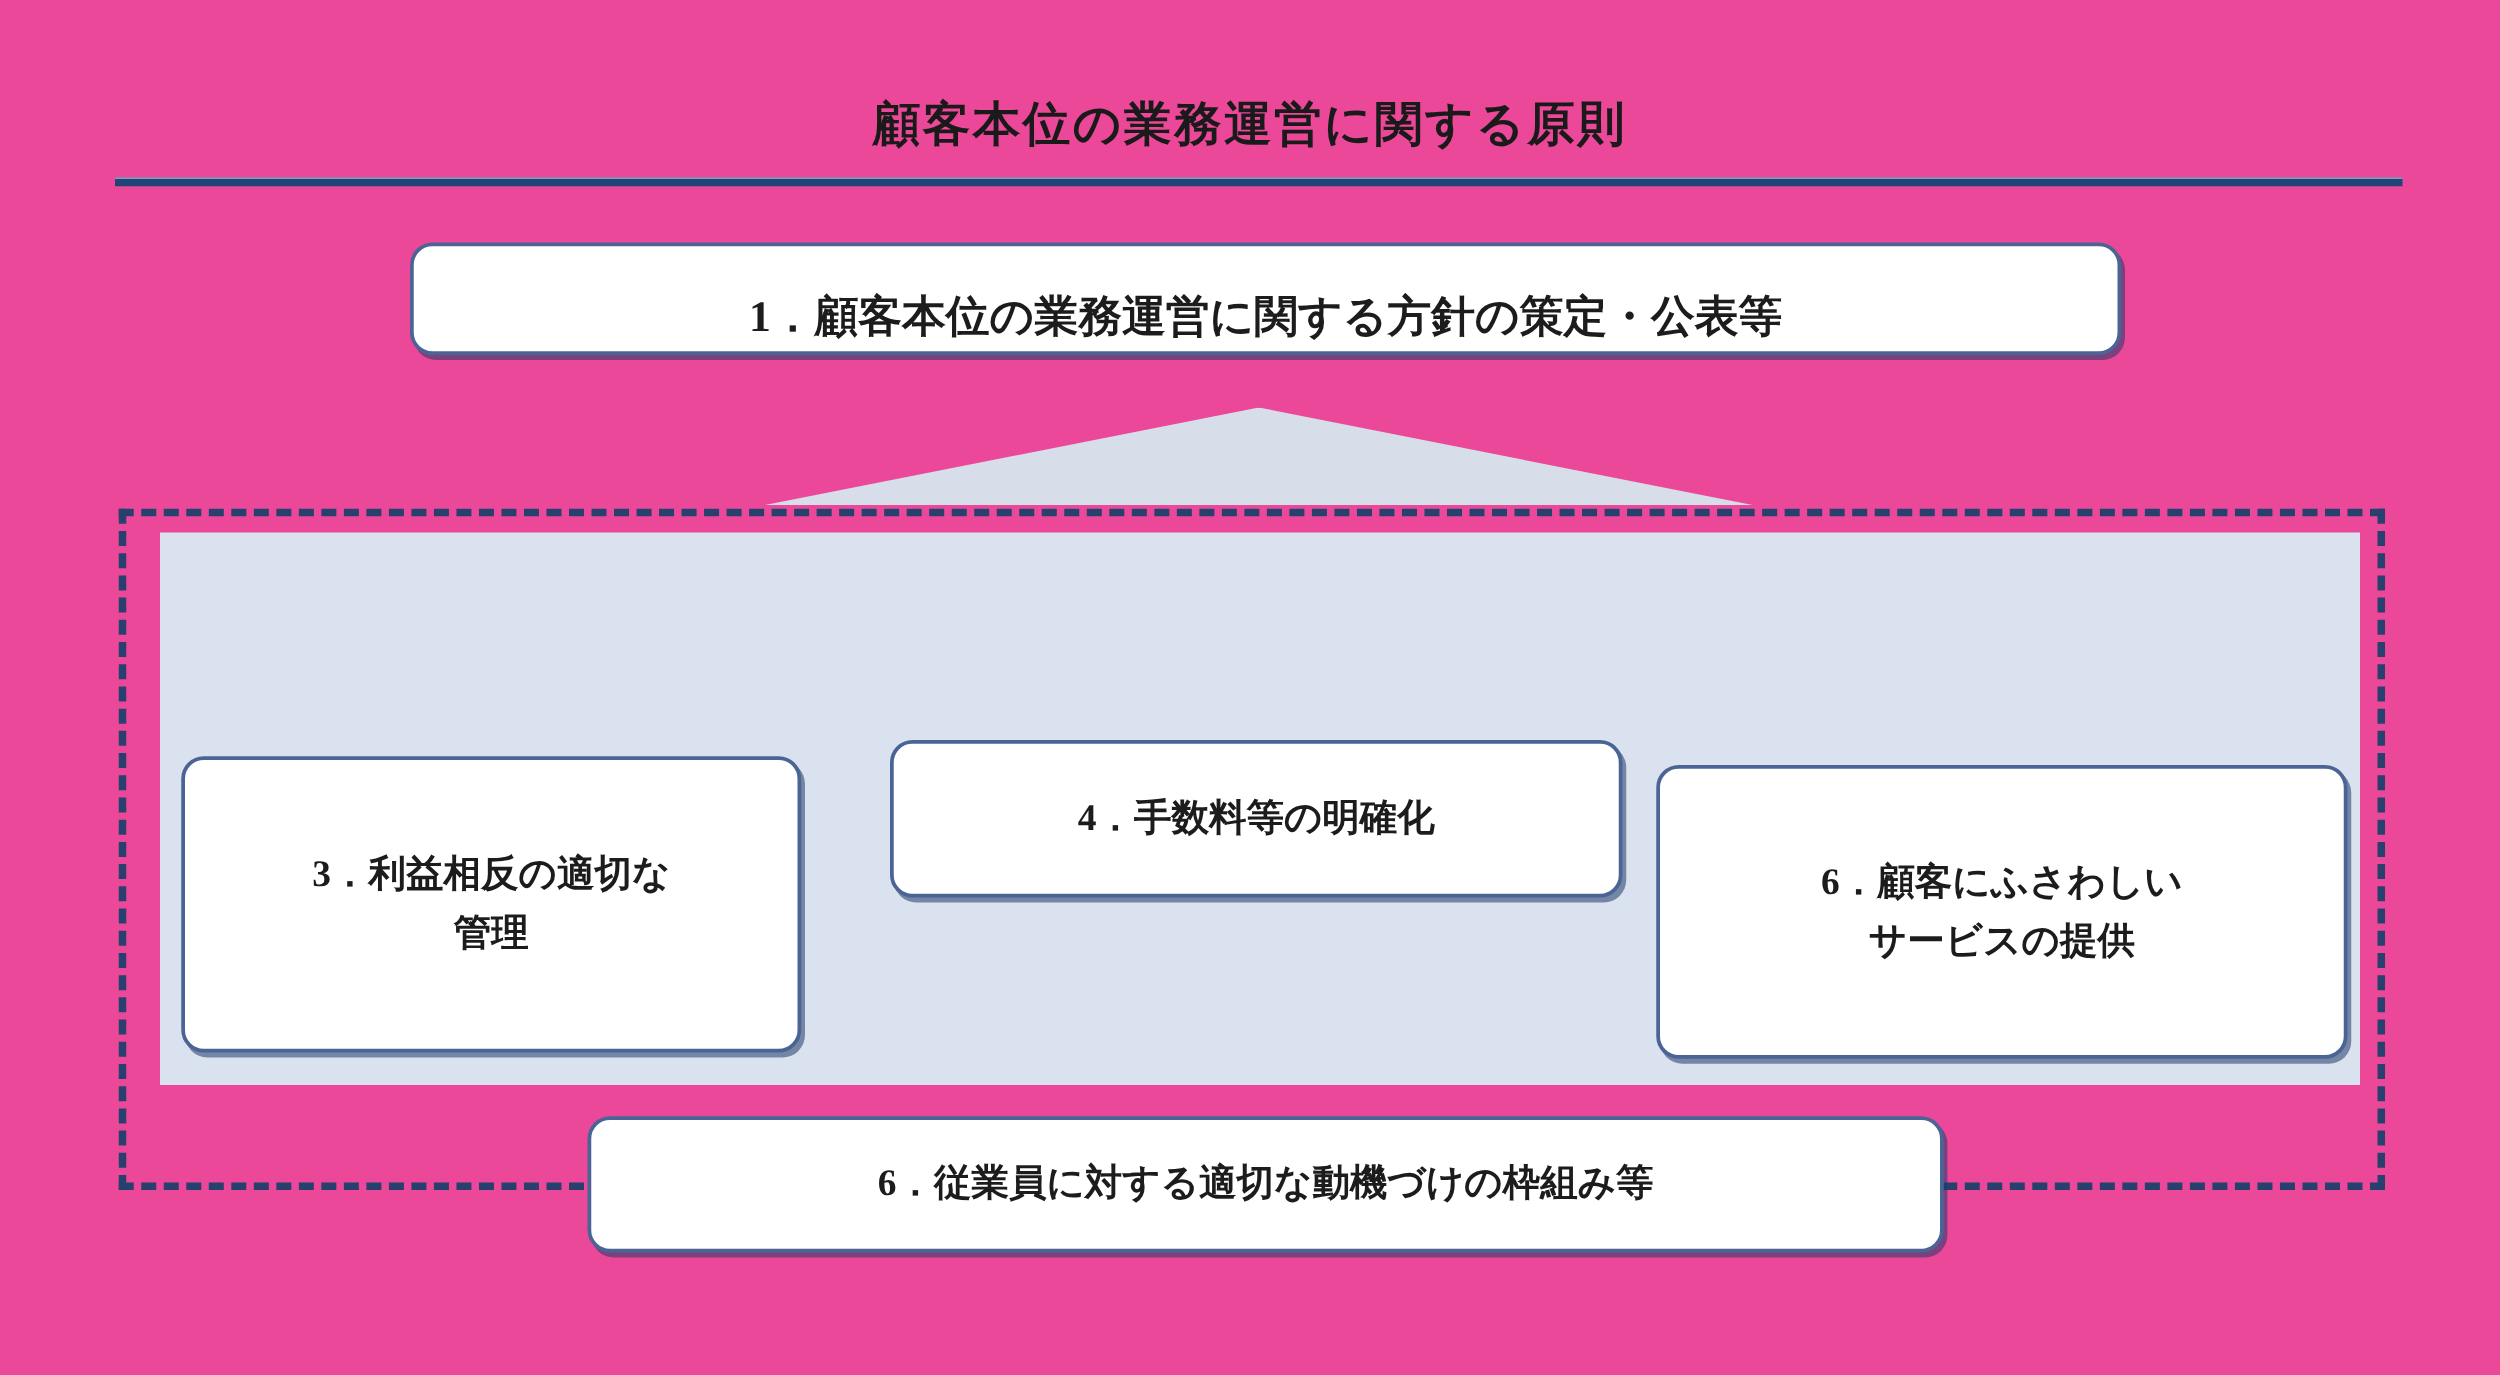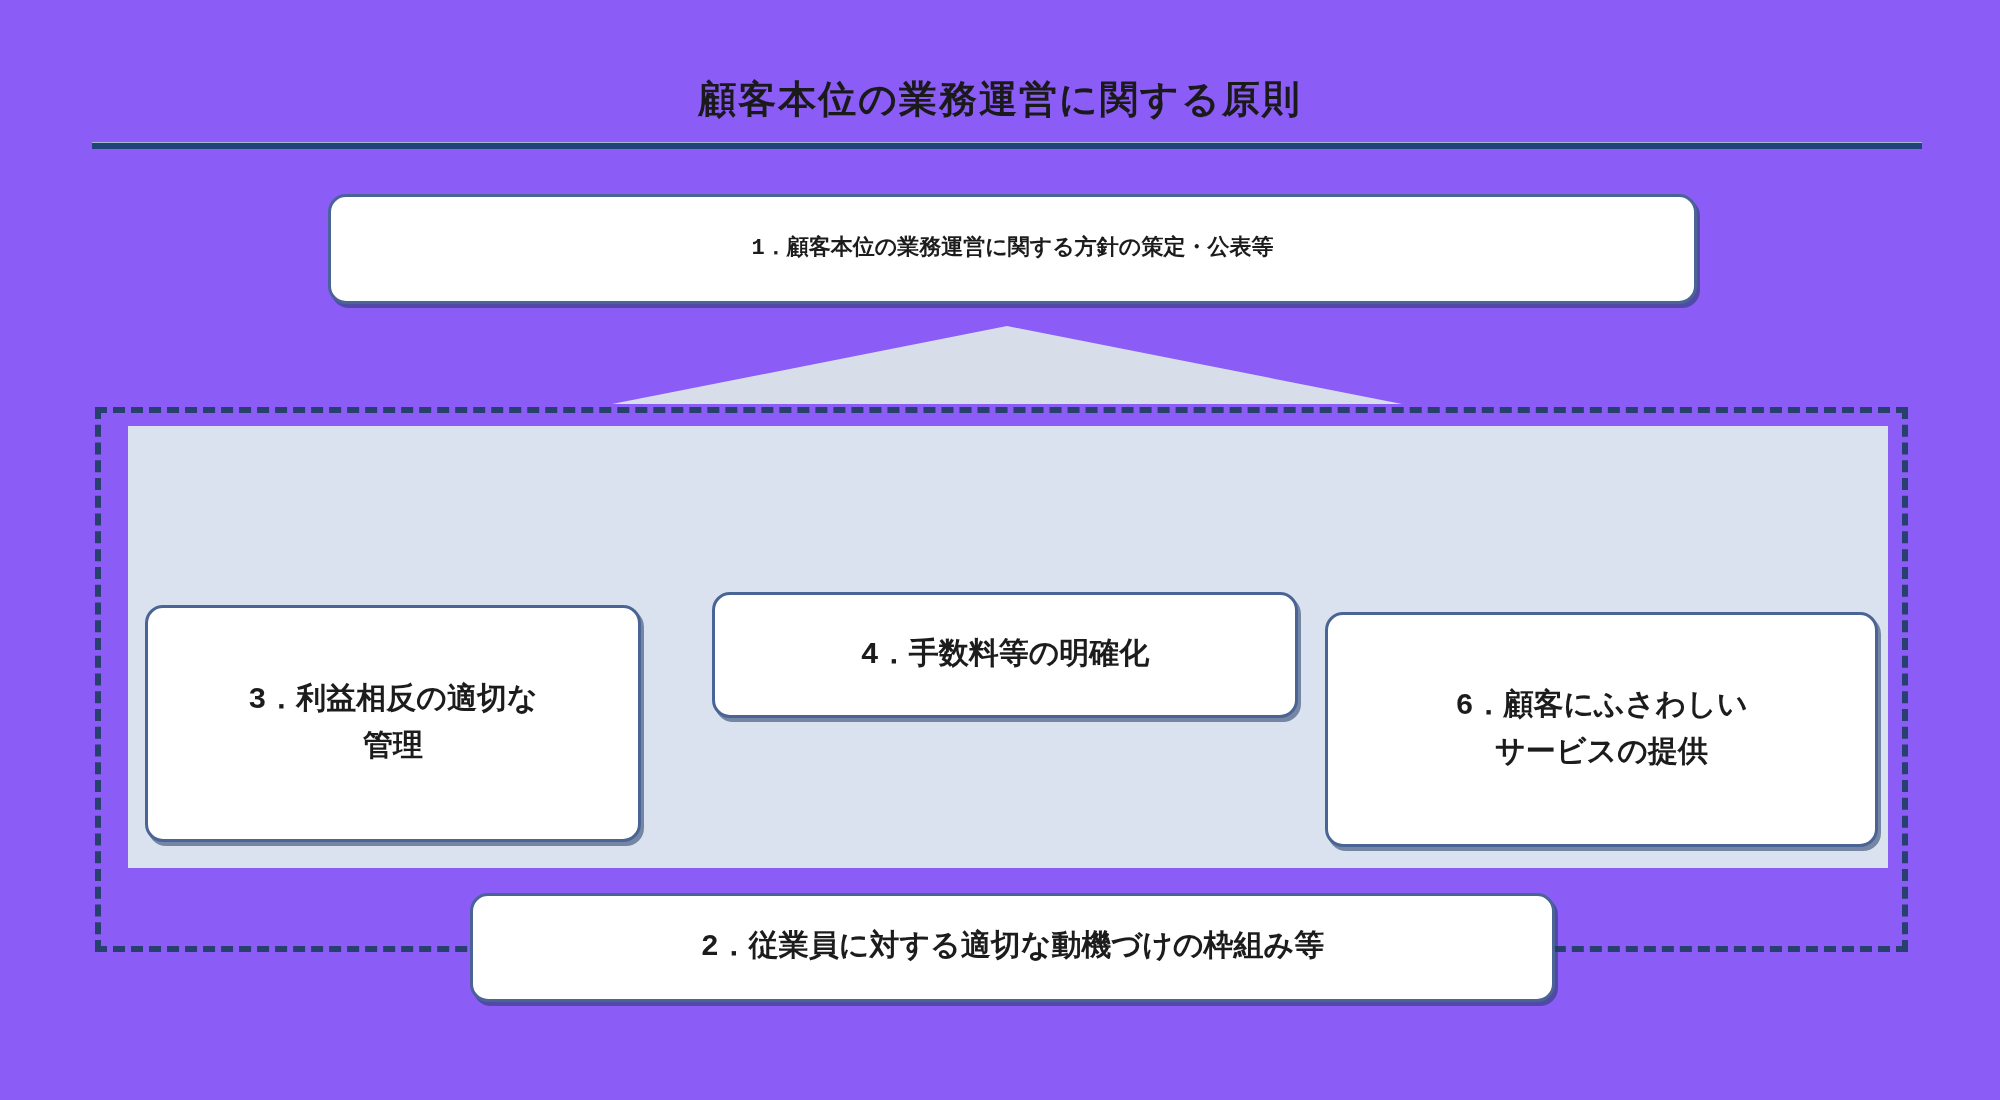--- a/index.html
+++ b/index.html
@@ -4,23 +4,23 @@
 <style>
   html, body {
     margin: 0;
     padding: 0;
     background: #ffffff;
   }
   .canvas {
     position: relative;
     width: 2000px;
     height: 1100px;
-    background: #8b5cf6;
+    background: #ec4899;
     overflow: hidden;
-    font-family: Liberation Mono, monospace;
+    font-family: Liberation Serif, serif;
     font-weight: bold;
     color: #1c1c1c;
   }
   .page-title {
     position: absolute;
     top: 74px;
     left: 0;
     width: 100%;
     margin: 0;
     text-align: center;
@@ -46,21 +46,21 @@
     box-shadow: 3px 4px 0 rgba(32, 58, 102, 0.55);
     display: flex;
     align-items: center;
     justify-content: center;
     text-align: center;
     font-size: 30px;
     line-height: 1.55;
     white-space: pre-line;
     z-index: 3;
   }
-  #box1 { left: 328px;  top: 194px; width: 1369px; height: 110px; font-size: 22px; }
+  #box1 { left: 328px;  top: 194px; width: 1369px; height: 90px; font-size: 35px; align-items: flex-end; }
   #box2 { left: 465px;  top: 458px; width: 1091px; height: 108px; }
   #box3 { left: 145px;  top: 605px; width: 496px;  height: 237px; }
   #box4 { left: 712px;  top: 592px; width: 586px;  height: 126px; }
   #box5 { left: 712px;  top: 727px; width: 586px;  height: 120px; }
   #box6 { left: 1325px; top: 612px; width: 553px;  height: 235px; }
   #box7 { left: 470px;  top: 893px; width: 1085px; height: 109px; z-index: 5; }
 
   .up-triangle {
     position: absolute;
     left: 612px;
@@ -118,16 +118,16 @@
     <span>4．手数料等の明確化</span>
   </div>
 
 
   <div class="rbox" id="box6">
     <span>6．顧客にふさわしい
 サービスの提供</span>
   </div>
 
   <div class="rbox" id="box7">
-    <span>2．従業員に対する適切な動機づけの枠組み等</span>
+    <span>6．従業員に対する適切な動機づけの枠組み等</span>
   </div>
 
 </div>
 
 </body></html>

